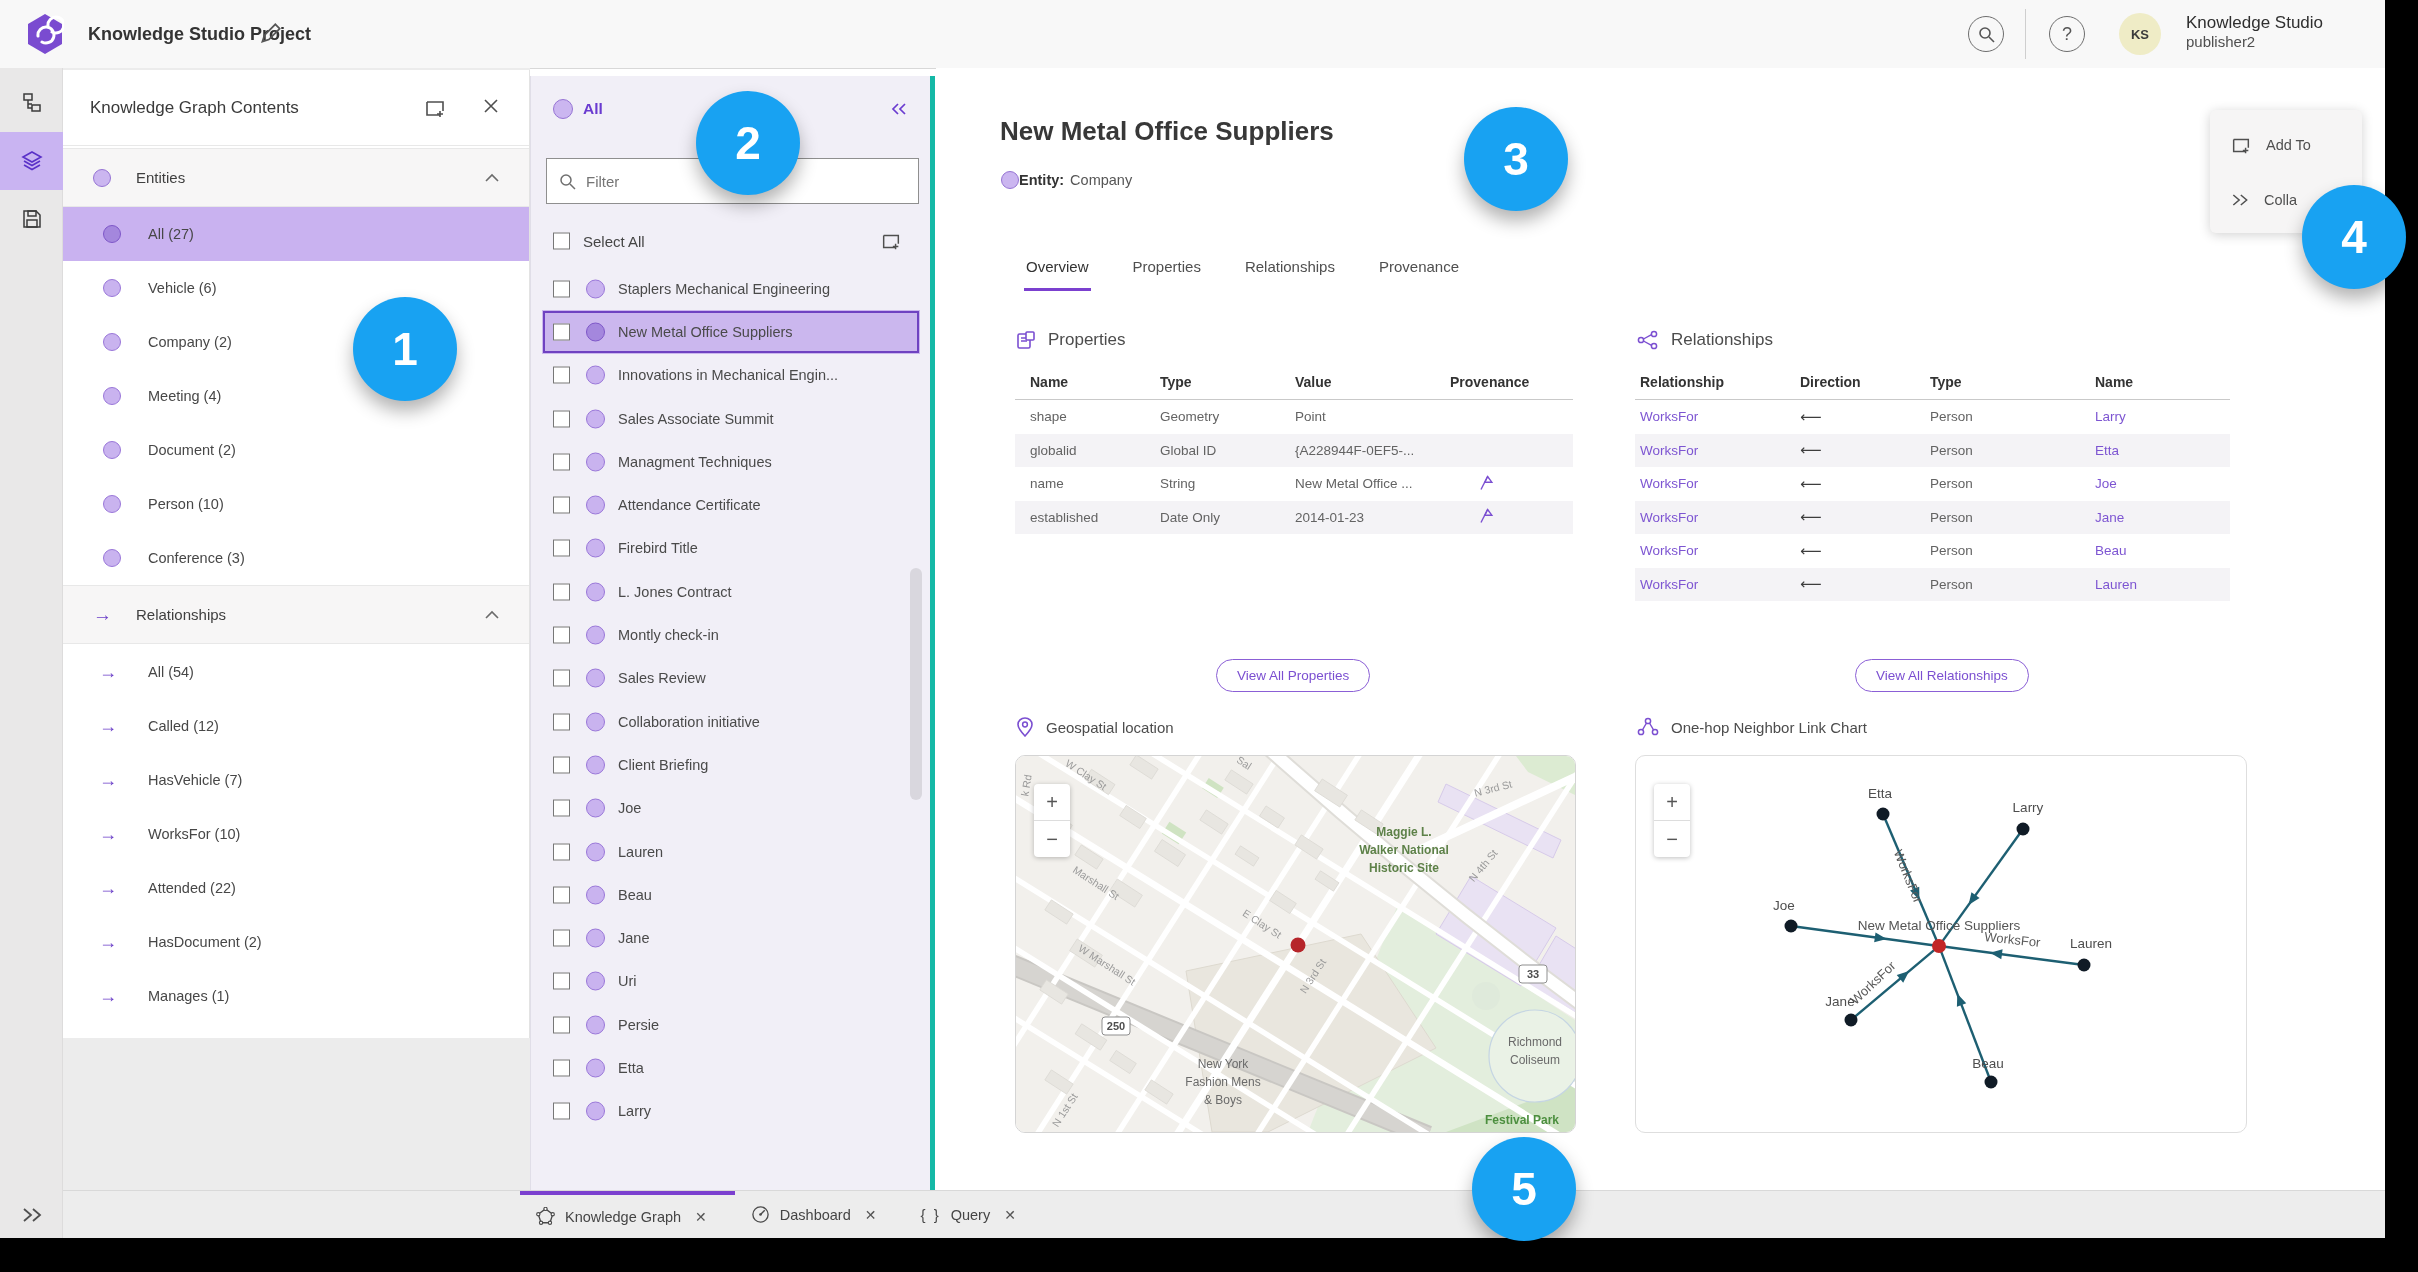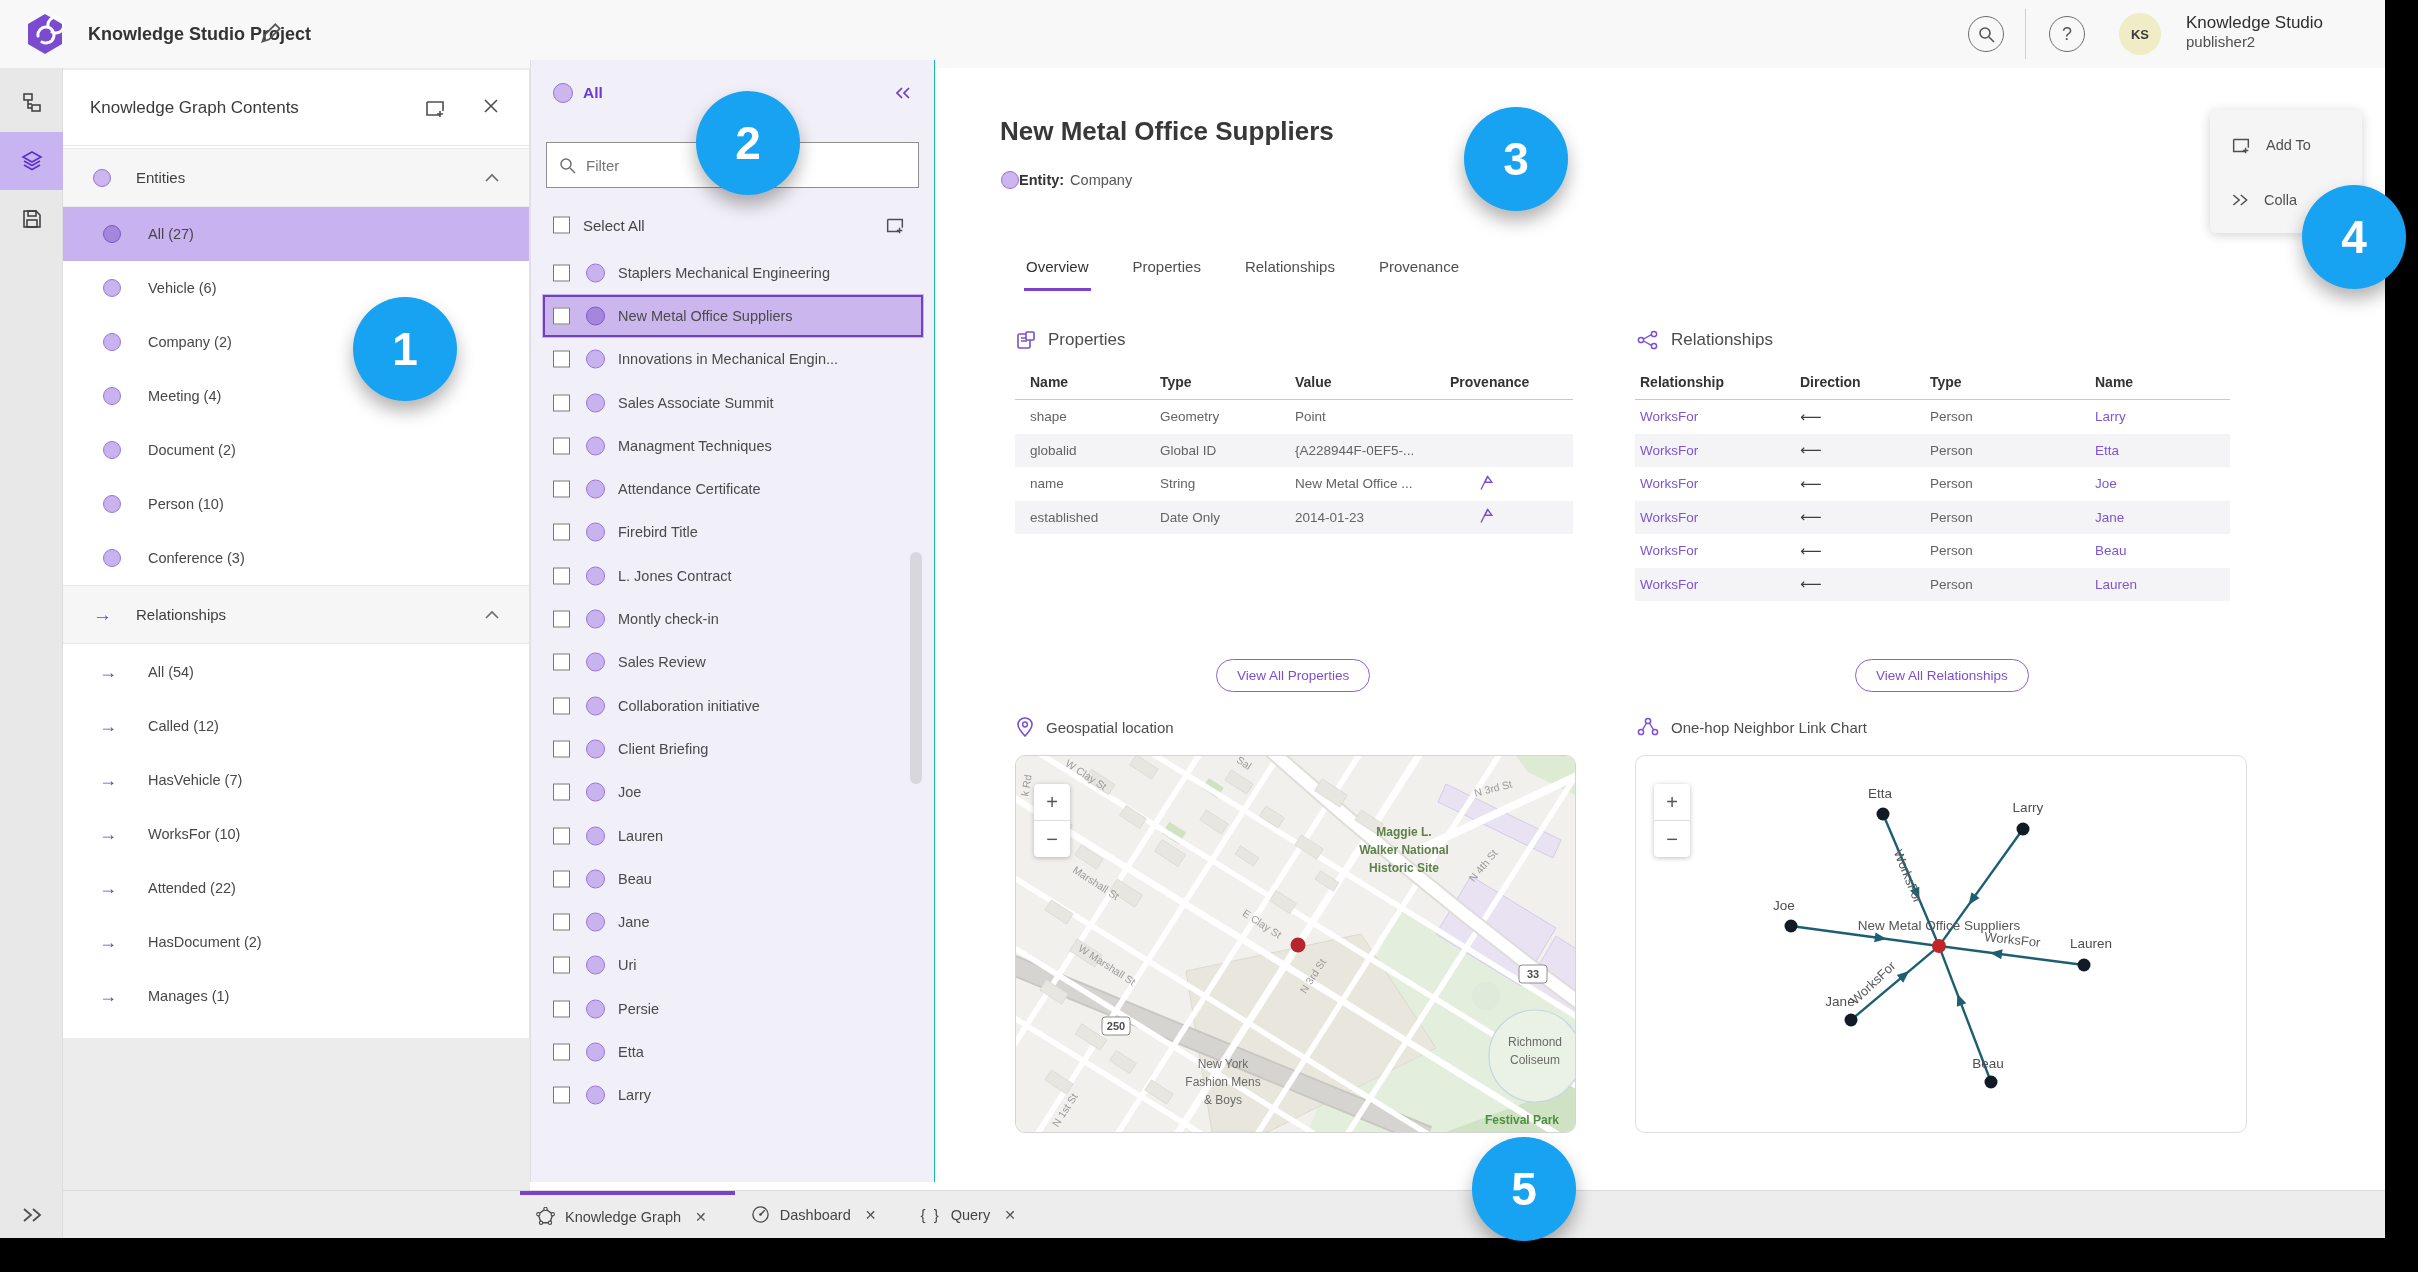--- a/index.html
+++ b/index.html
@@ -38,22 +38,22 @@
   .section-head .s-icon{position:absolute;left:30px;display:flex;}
   .section-head .s-chev{position:absolute;right:30px;color:#6b6b6b;}
   .e-row{height:54px;display:flex;align-items:center;position:relative;}
   .e-row .dot{position:absolute;left:40px;width:18px;height:18px;border-radius:50%;
               background:#c9b3ef;border:1.6px solid #9a77d9;box-sizing:border-box;}
   .e-row .arrow{position:absolute;left:36px;color:#6b3fc8;font-size:18px;}
   .e-row .lbl{margin-left:85px;font-size:14.5px;color:#474747;}
   .e-row.selected{background:#c9b2f0;}
   .e-row.selected .dot{background:#a487dd;border-color:#7e57c8;}
   
-  #panel2{left:530px;top:60px;width:405px;height:1122px;background:#f1eff7;border-left:1px solid #e0dee8;
-          border-right:1px solid #14b8a6;box-sizing:border-box;}
+  #panel2{left:530px;top:76px;width:405px;height:1122px;background:#f1eff7;border-left:1px solid #e0dee8;
+          border-right:5px solid #14b8a6;box-sizing:border-box;}
   #panel2-head{position:absolute;left:0;top:0;width:100%;height:66px;display:flex;align-items:center;}
   #panel2-head .dot{position:absolute;left:22px;width:20px;height:20px;border-radius:50%;background:#cbb6f0;border:1.6px solid #9674d4;box-sizing:border-box;}
   #panel2-title{margin-left:52px;font-size:15.5px;font-weight:700;color:#6a3bd0;}
   #panel2-collapse{position:absolute;right:22px;color:#5f5f5f;font-size:17px;}
   #filter-box{position:absolute;left:15px;top:82px;width:373px;height:46px;background:#fff;border:1px solid #8f8f8f;
               box-sizing:border-box;display:flex;align-items:center;}
   #filter-input{border:none;outline:none;flex:1;font-size:15px;color:#0f172a;background:transparent;margin-left:8px;
                 font-family:"Liberation Sans",sans-serif;}
   #filter-box svg{margin-left:12px;}
   #selectall-row{position:absolute;left:0;top:145px;width:100%;height:40px;}

